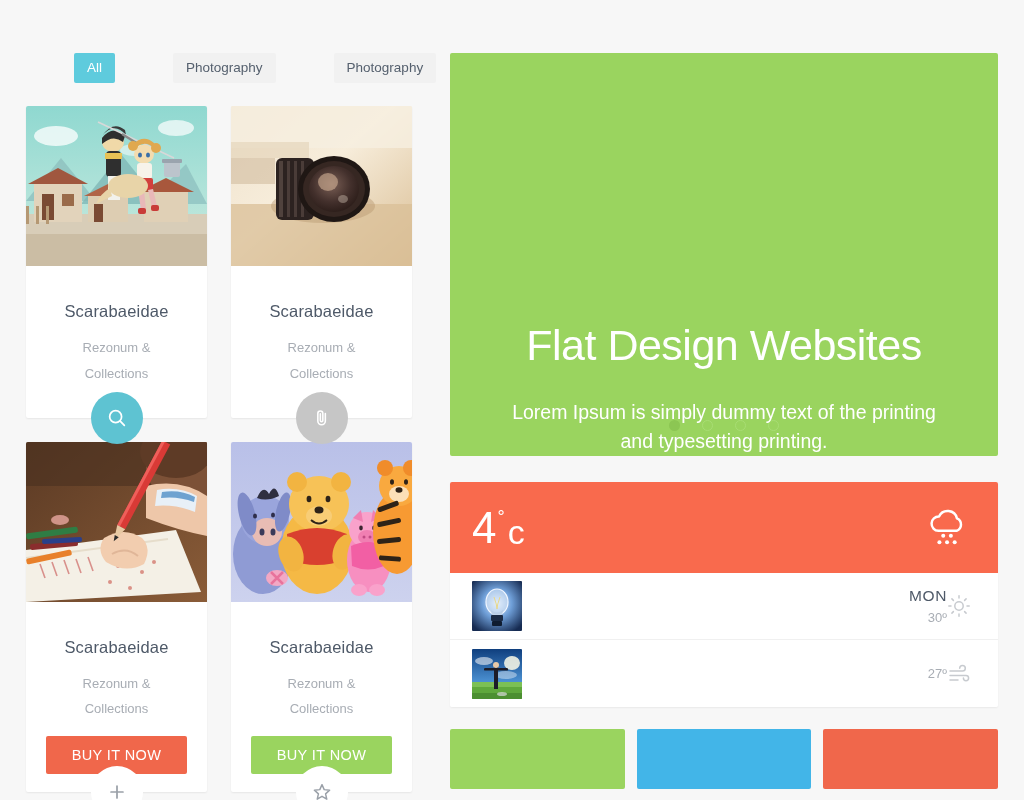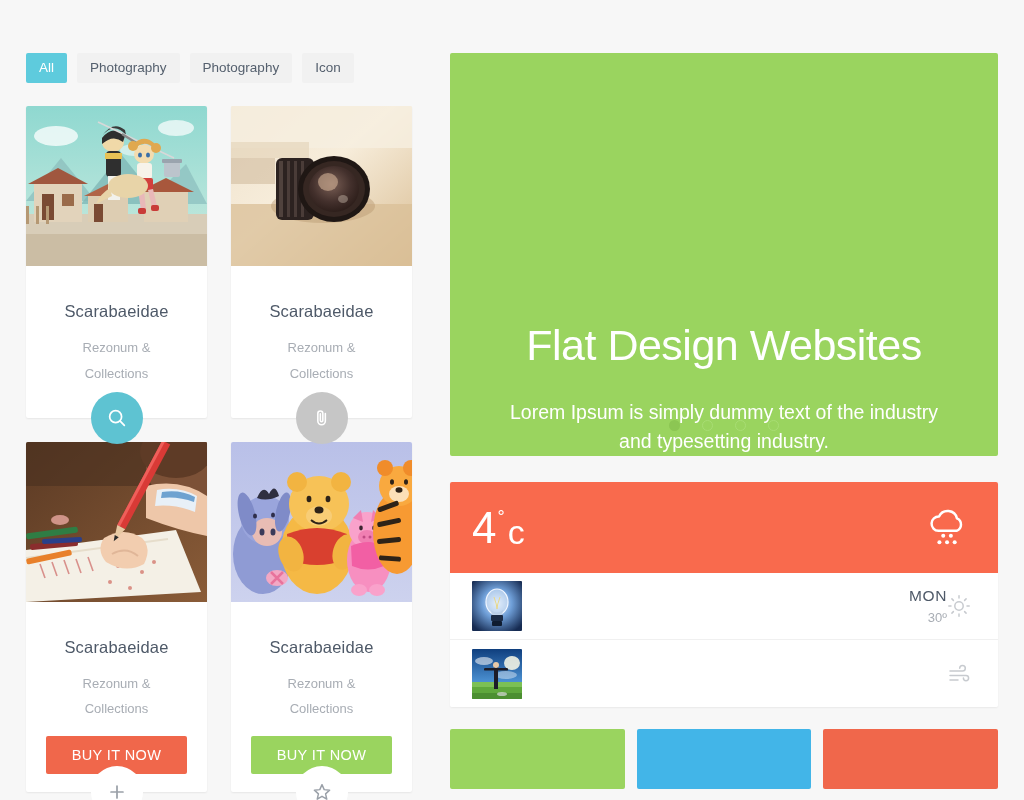--- a/index.html
+++ b/index.html
@@ -46,20 +46,21 @@
     background: #f1f1f1;
     color: #55606e;
     font-size: 13.5px;
     padding: 7px 13px;
     border-radius: 2px;
     line-height: 1.2;
     cursor: pointer;
     white-space: nowrap;
     border: none;
     font-family: "Liberation Sans", sans-serif;
+    margin-left: 48px;
   }
   .filter-tab.active {
     background: #5ecbdd;
     color: #ffffff;
   }
 
   
   .card-grid {
     display: flex;
     flex-wrap: wrap;
@@ -602,21 +603,21 @@
         <ellipse cx="100" cy="150" rx="40" ry="22" fill="#2a2a3a"></ellipse>
       </svg>
     </div>
 
   </div>
 
   <div class="col-right">
 
     <div class="hero">
       <div class="hero-title">Flat Design Websites</div>
-      <div class="hero-sub">Lorem Ipsum is simply dummy text of the industry and typesetting industry.</div>
+      <div class="hero-sub">Lorem Ipsum is simply dummy text of the printing and typesetting printing.</div>
       <div class="hero-dots">
         <span class="dot filled"></span>
         <span class="dot hollow"></span>
         <span class="dot hollow"></span>
         <span class="dot hollow"></span>
       </div>
     </div>
 
     <div class="weather">
       <div class="weather-head">
@@ -690,20 +691,21 @@
             <rect y="33" width="50" height="17" fill="#5fa83c"></rect>
             <rect y="33" width="50" height="5" fill="#7cc055"></rect>
             <rect y="44" width="50" height="6" fill="#4c8f31"></rect>
             <rect x="22" y="18" width="4" height="22" fill="#1c1c28"></rect>
             <circle cx="24" cy="16" r="3" fill="#e8c9a8"></circle>
             <rect x="12" y="19" width="24" height="2.6" rx="1.2" fill="#1c1c28"></rect>
             <ellipse cx="30" cy="45" rx="5" ry="2" fill="#d8d8d8" opacity="0.7"></ellipse>
           </svg>
         </div>
         <div class="forecast-info">
+          <div class="forecast-temp">27º</div>
         </div>
         <svg class="forecast-icon" width="24" height="24" viewBox="0 0 24 24" fill="none" stroke="#9aa0a8" stroke-width="1.5" stroke-linecap="round">
           <path d="M3 9h12.5a2.8 2.8 0 1 0 -2.8 -2.8"></path>
           <path d="M3 13.5h16a2.6 2.6 0 1 1 -2.6 2.6"></path>
           <path d="M3 18h8"></path>
         </svg>
       </div>
     </div>
 
     <div class="bottom-tiles">

